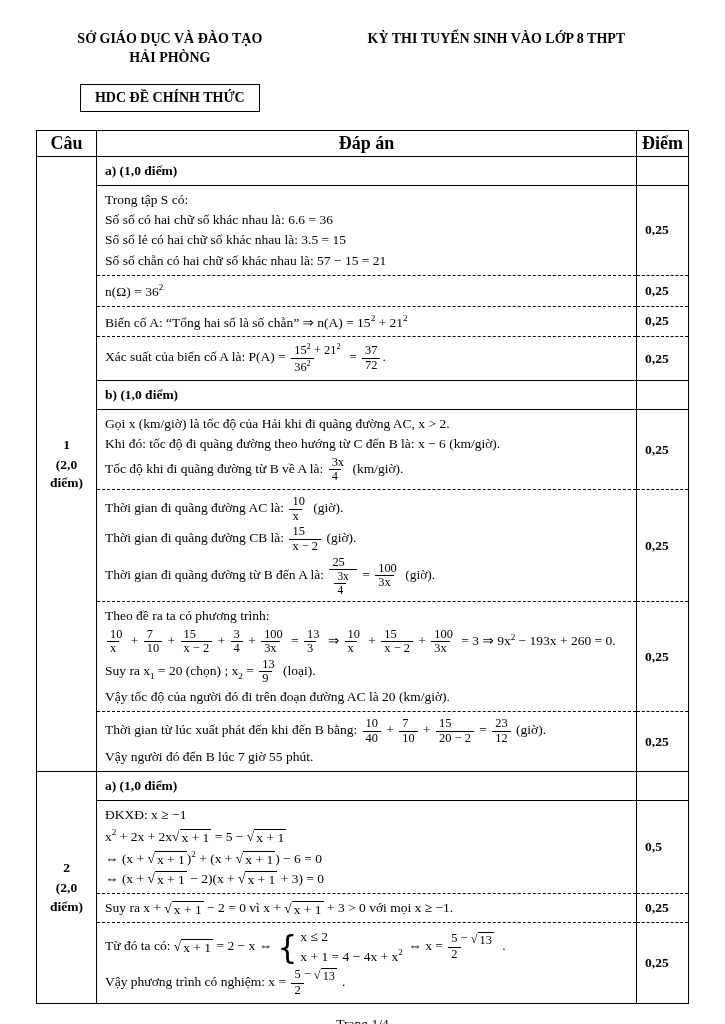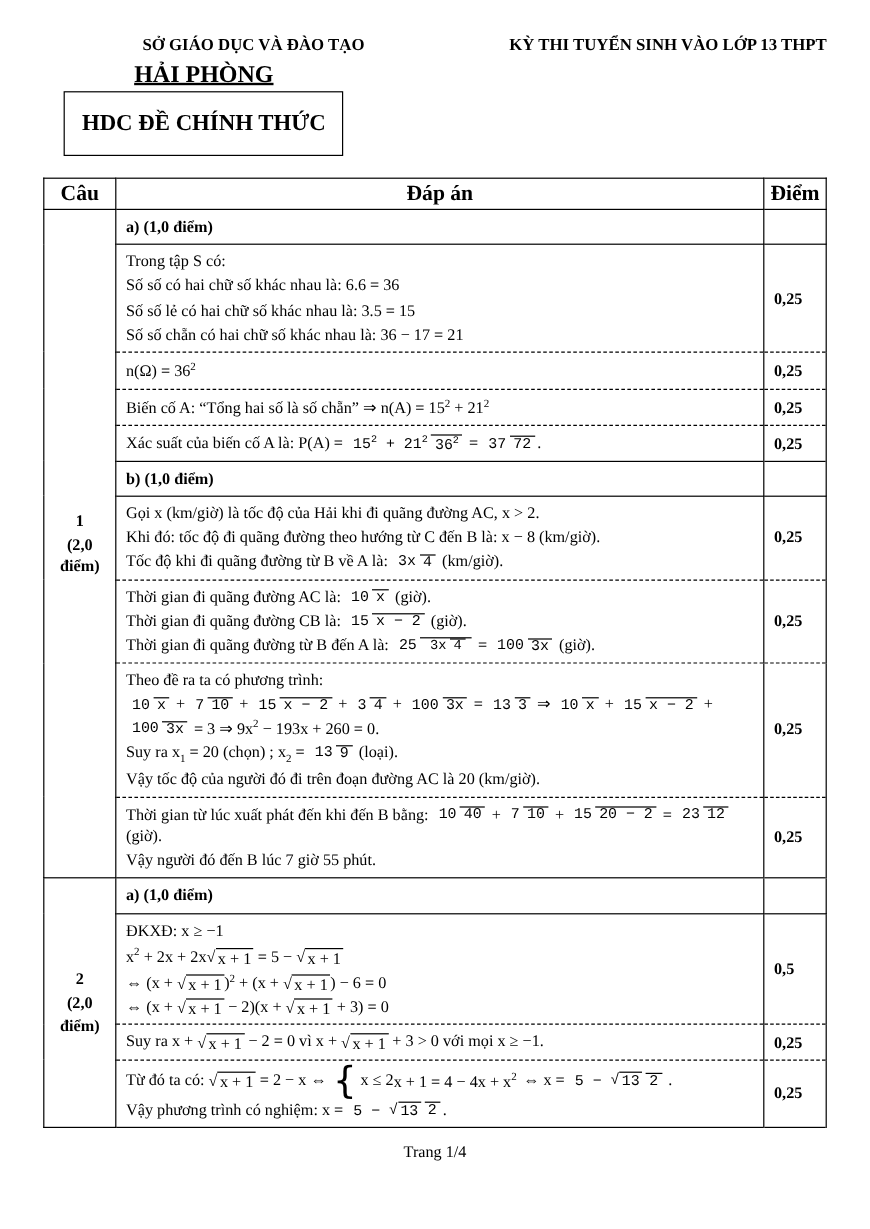--- a/index.html
+++ b/index.html
@@ -1,66 +1,66 @@
 <!DOCTYPE html>
 <html><head>
 <meta charset="utf-8">
 <style>
   *{box-sizing:border-box;}
   html,body{margin:0;padding:0;background:#ffffff;}
   .page{width:725px;min-height:1024px;margin:0 auto;background:#fff;font-family:"Liberation Serif",serif;color:#000;padding:30px 36px 10px;}
   .doc-header{display:flex;align-items:flex-start;}
   .header-left{width:41%;text-align:center;}
   .header-right{width:59%;text-align:center;}
-  .hl1,.hr1{font-weight:bold;font-size:14px;line-height:1.35;text-align:right;}
-  .hl2,.hr2{font-weight:bold;font-size:20px;text-decoration:underline;line-height:1.35;}
+  .hl1,.hr1{font-weight:bold;font-size:14px;line-height:1.35;}
+  .hl2,.hr2{font-weight:bold;font-size:14px;line-height:1.35;}
   .hr3{font-weight:bold;font-size:14px;margin-top:12px;line-height:1.35;}
   .hr4{font-style:italic;font-size:13.5px;line-height:1.35;}
-  .badge-box{display:inline-block;border:1.5px solid #000;padding:15px 14px;font-weight:bold;font-size:19px;}
+  .badge-box{display:inline-block;border:1.5px solid #000;padding:5px 14px;margin-top:16px;font-weight:bold;font-size:14px;}
   .answer-table{width:100%;border-collapse:collapse;margin-top:18px;border:1.5px solid #000;font-size:13.5px;}
   .answer-table th{border:1px solid #000;font-weight:bold;padding:2px 4px;font-size:18px;}
   .answer-table td{border-left:1px solid #000;border-right:1px solid #000;padding:3px 8px;vertical-align:middle;}
   .col-cau{width:60px;}
   .col-score{width:52px;margin-top:33px;}
   tr.section-row td{border-top:1px solid #000;border-bottom:1px solid #000;}
   tr.content-row td{border-top:1px dashed #000;border-bottom:1px dashed #000;}
   td.cell-cau{text-align:center;font-weight:bold;border:1px solid #000;}
   td.cell-score{text-align:left;font-weight:bold;}
   td.section-cell{font-weight:bold;}
   .mline{margin:2px 0;line-height:1.35;}
-  .frac{display:inline-flex;flex-direction:row;align-items:center;vertical-align:middle;margin:0 2px;line-height:1.1;font-size:0.92em;font-family:Liberation Mono, monospace;}
+  .frac{display:inline-flex;flex-direction:column;align-items:flex-start;vertical-align:middle;margin:0 2px;line-height:1.1;font-size:0.92em;}
   .frac > .num{padding:0 3px;}
   .frac > .den{padding:0 3px;border-top:1px solid #000;}
   sup{font-size:0.68em;}
   sub{font-size:0.68em;}
   .sqrt{display:inline-flex;vertical-align:middle;align-items:flex-start;}
   .sqrt > .rad{line-height:1.15;}
   .sqrt > .body{border-top:1px solid #000;padding:0 2px;line-height:1.15;}
   .cases{display:inline-flex;align-items:center;vertical-align:middle;margin:0 2px;}
   .cases > .brace{font-size:2.3em;font-weight:400;line-height:0.8;margin-right:3px;font-family:"DejaVu Sans",sans-serif;}
-  .cases > .col{display:inline-flex;flex-direction:row;align-items:flex-start;}
+  .cases > .col{display:inline-flex;flex-direction:column;align-items:flex-start;}
   .footer{text-align:center;margin-top:12px;font-size:13.5px;}
 </style>
 </head>
 <body>
 
 <div class="page">
 
   <div class="doc-header">
     <div class="header-left">
       <div class="hl1">SỞ GIÁO DỤC VÀ ĐÀO TẠO</div>
       <div class="hl2">HẢI PHÒNG</div>
       <div>
         <div class="badge-box">
           <span>HDC ĐỀ CHÍNH THỨC</span>
         </div>
       </div>
     </div>
     <div class="header-right">
-      <div class="hr1">KỲ THI TUYỂN SINH VÀO LỚP 13 THPT</div>
+      <div class="hr1">KỲ THI TUYỂN SINH VÀO LỚP 8 THPT</div>
     </div>
   </div>
 
   <table class="answer-table">
     <thead>
       <tr>
         <th class="col-cau">Câu</th>
         <th class="col-ans">Đáp án</th>
         <th class="col-score">Điểm</th>
       </tr>
@@ -75,21 +75,21 @@
         <td class="section-cell">
             <div class="mline">a) (1,0 điểm)</div>
           </td>
         <td class="cell-score"></td>
       </tr>
       <tr class="content-row">
         <td class="cell-ans">
             <div class="mline">Trong tập S có:</div>
             <div class="mline">Số số có hai chữ số khác nhau là:  6.6 = 36</div>
             <div class="mline">Số số lẻ có hai chữ số khác nhau là:  3.5 = 15</div>
-            <div class="mline">Số số chẵn có hai chữ số khác nhau là:  36 − 17 = 21</div>
+            <div class="mline">Số số chẵn có hai chữ số khác nhau là:  57 − 15 = 21</div>
           </td>
         <td class="cell-score">0,25</td>
       </tr>
       <tr class="content-row">
         <td class="cell-ans">
             <div class="mline">n(Ω) = 36<sup>2</sup></div>
           </td>
         <td class="cell-score">0,25</td>
       </tr>
       <tr class="content-row">
@@ -112,21 +112,21 @@
       </tr>
       <tr class="section-row">
         <td class="section-cell">
             <div class="mline">b) (1,0 điểm)</div>
           </td>
         <td class="cell-score"></td>
       </tr>
       <tr class="content-row">
         <td class="cell-ans">
             <div class="mline">Gọi x (km/giờ) là tốc độ của Hải khi đi quãng đường AC, x &gt; 2.</div>
-            <div class="mline">Khi đó: tốc độ đi quãng đường theo hướng từ C đến B là: x − 8 (km/giờ).</div>
+            <div class="mline">Khi đó: tốc độ đi quãng đường theo hướng từ C đến B là: x − 6 (km/giờ).</div>
             <div class="mline">Tốc độ khi đi quãng đường từ B về A là: <span class="frac">
                 <span class="num">3x</span>
                 <span class="den">4</span>
               </span> (km/giờ).</div>
           </td>
         <td class="cell-score">0,25</td>
       </tr>
       <tr class="content-row">
         <td class="cell-ans">
             <div class="mline">Thời gian đi quãng đường AC là: <span class="frac">

